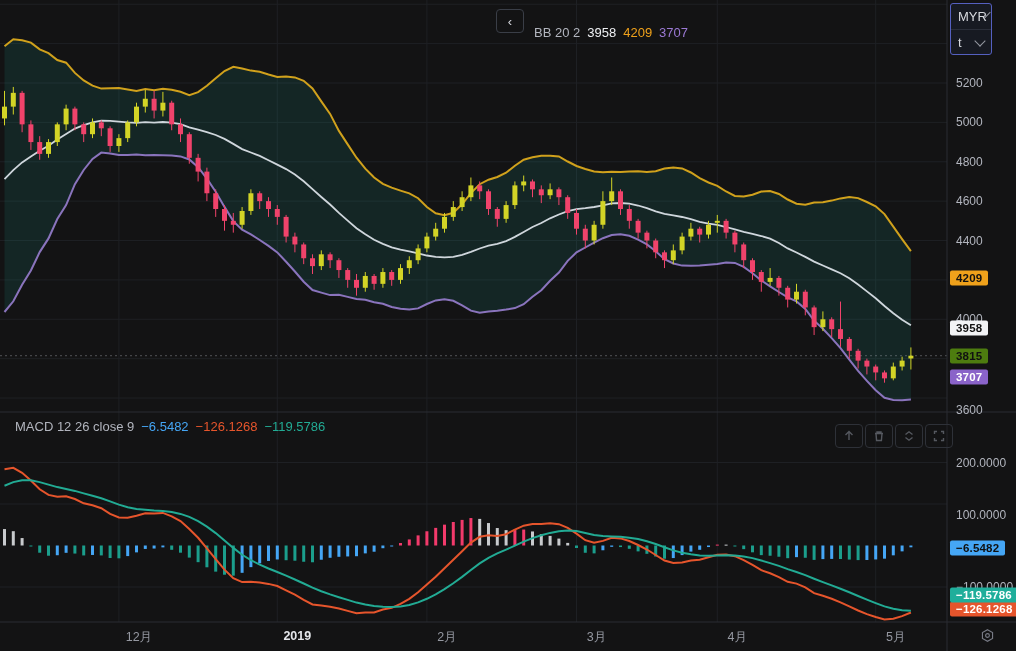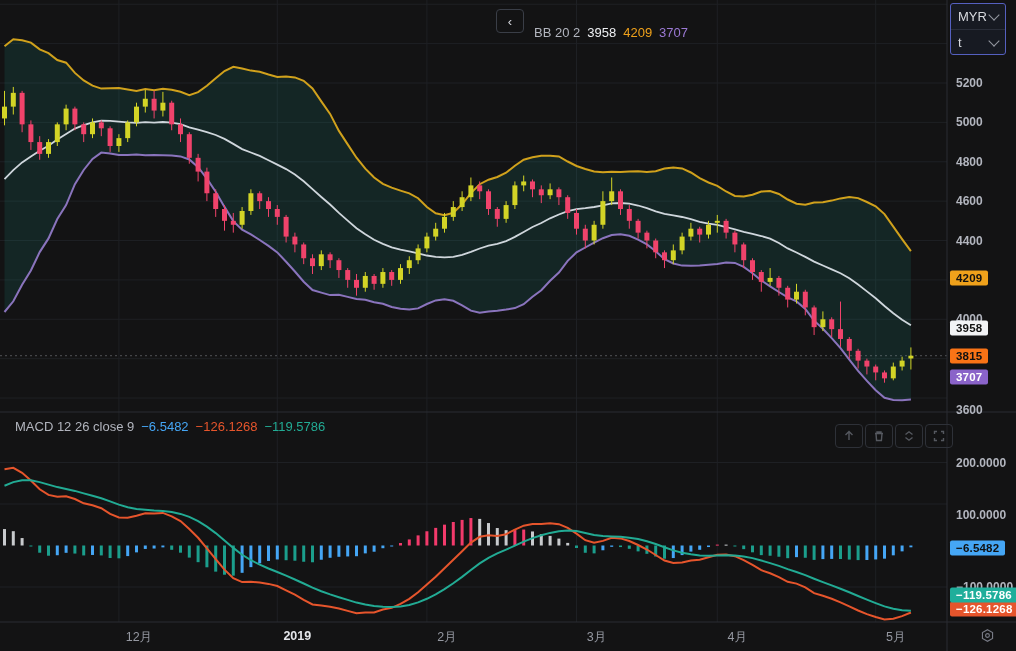--- a/index.html
+++ b/index.html
@@ -15,26 +15,26 @@
   .t-teal{color:#22ab94;}
   .t-white{color:#eef0f3;}
   .t-amber{color:#efa11b;}
   .t-purple{color:#9b79d4;}
   .collapse-btn{position:absolute;left:496px;top:9px;width:26px;height:22px;border:1px solid #3a3e47;
       border-radius:4px;color:#d6d8de;font-size:13px;display:flex;align-items:center;justify-content:center;
       background:transparent;cursor:pointer;z-index:12;}
   .pane-btn{position:absolute;top:424px;width:26px;height:22px;border:1px solid #2e3138;border-radius:4px;
       display:flex;align-items:center;justify-content:center;background:rgba(19,19,20,0.4);z-index:12;}
   .pane-btn svg{stroke:#55585f;fill:none;stroke-width:1.4;}
-  .cur-box{position:absolute;left:950px;top:3px;width:56px;height:52px;border:1px solid #5560c0;
+  .cur-box{position:absolute;left:950px;top:3px;width:42px;height:52px;border:1px solid #5560c0;
       border-radius:3px;background:#171a22;z-index:14;box-sizing:border-box;}
   .cur-row{height:25px;display:flex;align-items:center;justify-content:space-between;padding:0 7px;color:#d8dadf;font-size:13px;cursor:pointer;}
   .cur-div{height:1px;background:#2a2e39;}
   .chev{width:7px;height:7px;border-right:1.5px solid #9598a1;border-bottom:1.5px solid #9598a1;transform:rotate(45deg);margin-top:-3px;}
-  .axis-tick{position:absolute;left:956px;color:#b2b5be;font-size:12px;transform:translateY(-50%);z-index:2;font-weight:bold;}
+  .axis-tick{position:absolute;left:956px;color:#b2b5be;font-size:12px;transform:translateY(-50%);z-index:2;}
   .px-label{position:absolute;left:950px;height:15px;line-height:15px;font-size:11.5px;padding:0 6px;border-radius:2px;
       transform:translateY(-50%);font-weight:600;letter-spacing:0.2px;}
   .time-label{position:absolute;top:629px;transform:translateX(-50%);color:#9598a1;font-size:12.5px;z-index:2;margin-left:20px;}
   .time-label.major{color:#e4e6ea;font-weight:700;}
   .watermark{position:absolute;left:872px;top:582px;font-size:44px;font-weight:700;color:#f7f7f7;
       letter-spacing:1px;z-index:20;text-shadow:0 0 4px rgba(0,0,0,0.85);line-height:1;}
   .gear-btn{position:absolute;left:976px;top:624px;width:22px;height:22px;display:flex;align-items:center;justify-content:center;z-index:22;cursor:pointer;}
 </style>
 </head>
 <body>
@@ -448,21 +448,21 @@
       <div class="axis-tick" style="top: 279.9px;">4200</div>
       <div class="axis-tick" style="top: 319.28px;">4000</div>
       <div class="axis-tick" style="top: 358.66px;">3800</div>
       <div class="axis-tick" style="top: 410px; text-align: center;">3600</div>
       <div class="axis-tick" style="top: 462.5px;">200.0000</div>
       <div class="axis-tick" style="top: 504px; margin-top: 11px;">100.0000</div>
       <div class="axis-tick" style="top: 545.5px;">0.0000</div>
       <div class="axis-tick" style="top: 587px;">−100.0000</div>
       <div class="px-label" style="top: 278.128px; background: rgb(239, 161, 27); color: rgb(17, 17, 17); z-index: 10;">4209</div>
       <div class="px-label" style="top: 327.55px; background: rgb(242, 243, 245); color: rgb(17, 17, 17); z-index: 10;">3958</div>
-      <div class="px-label" style="top: 355.707px; background: #f97316; color: rgb(17, 17, 17); z-index: 10;">3815</div>
+      <div class="px-label" style="top: 355.707px; background: #4d7c0f; color: rgb(17, 17, 17); z-index: 10;">3815</div>
       <div class="px-label" style="top: 376.972px; background: rgb(138, 99, 201); color: rgb(255, 255, 255); z-index: 10;">3707</div>
       <div class="px-label" style="top: 548.218px; background: rgb(69, 166, 245); color: rgb(17, 17, 17); z-index: 10;">−6.5482</div>
       <div class="px-label" style="top: 595.125px; background: rgb(31, 174, 155); color: rgb(255, 255, 255); z-index: 30;">−119.5786</div>
       <div class="px-label" style="top: 609.125px; background: rgb(230, 85, 44); color: rgb(255, 255, 255); z-index: 8;">−126.1268</div>
       <div class="time-label" style="left: 118.9px;">12月</div>
       <div class="time-label major" style="left: 277.3px;">2019</div>
       <div class="time-label" style="left: 426.9px;">2月</div>
       <div class="time-label" style="left: 576.5px;">3月</div>
       <div class="time-label" style="left: 717.3px;">4月</div>
       <div class="time-label" style="left: 875.7px;">5月</div>

